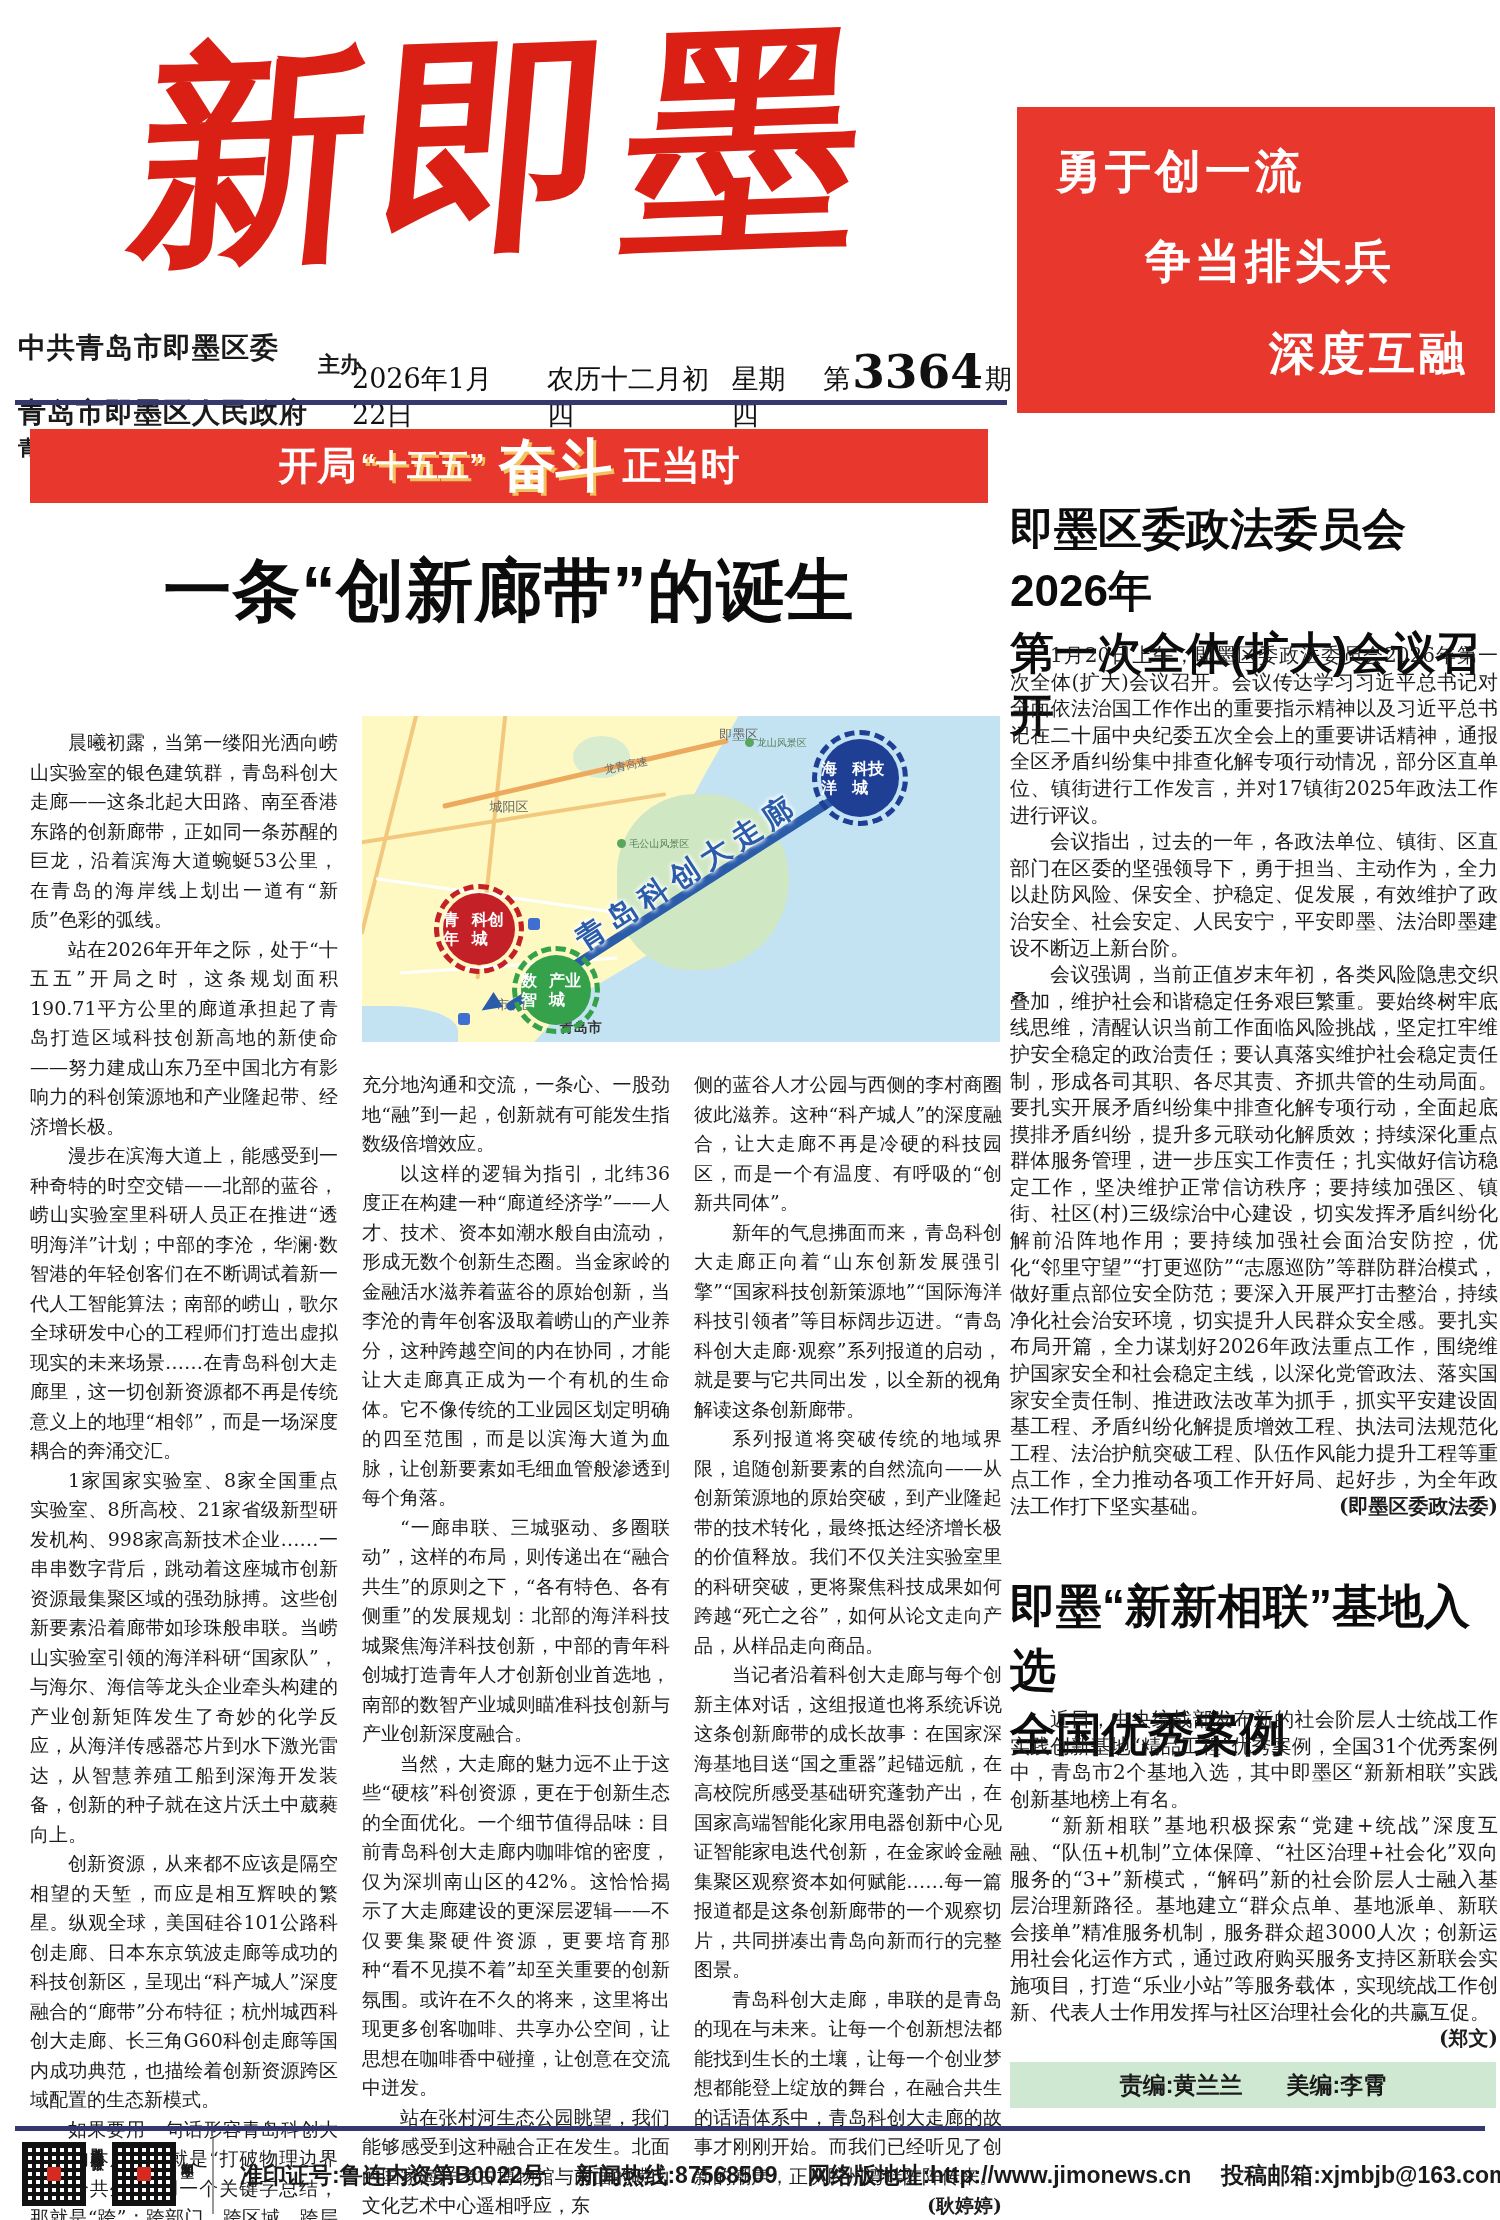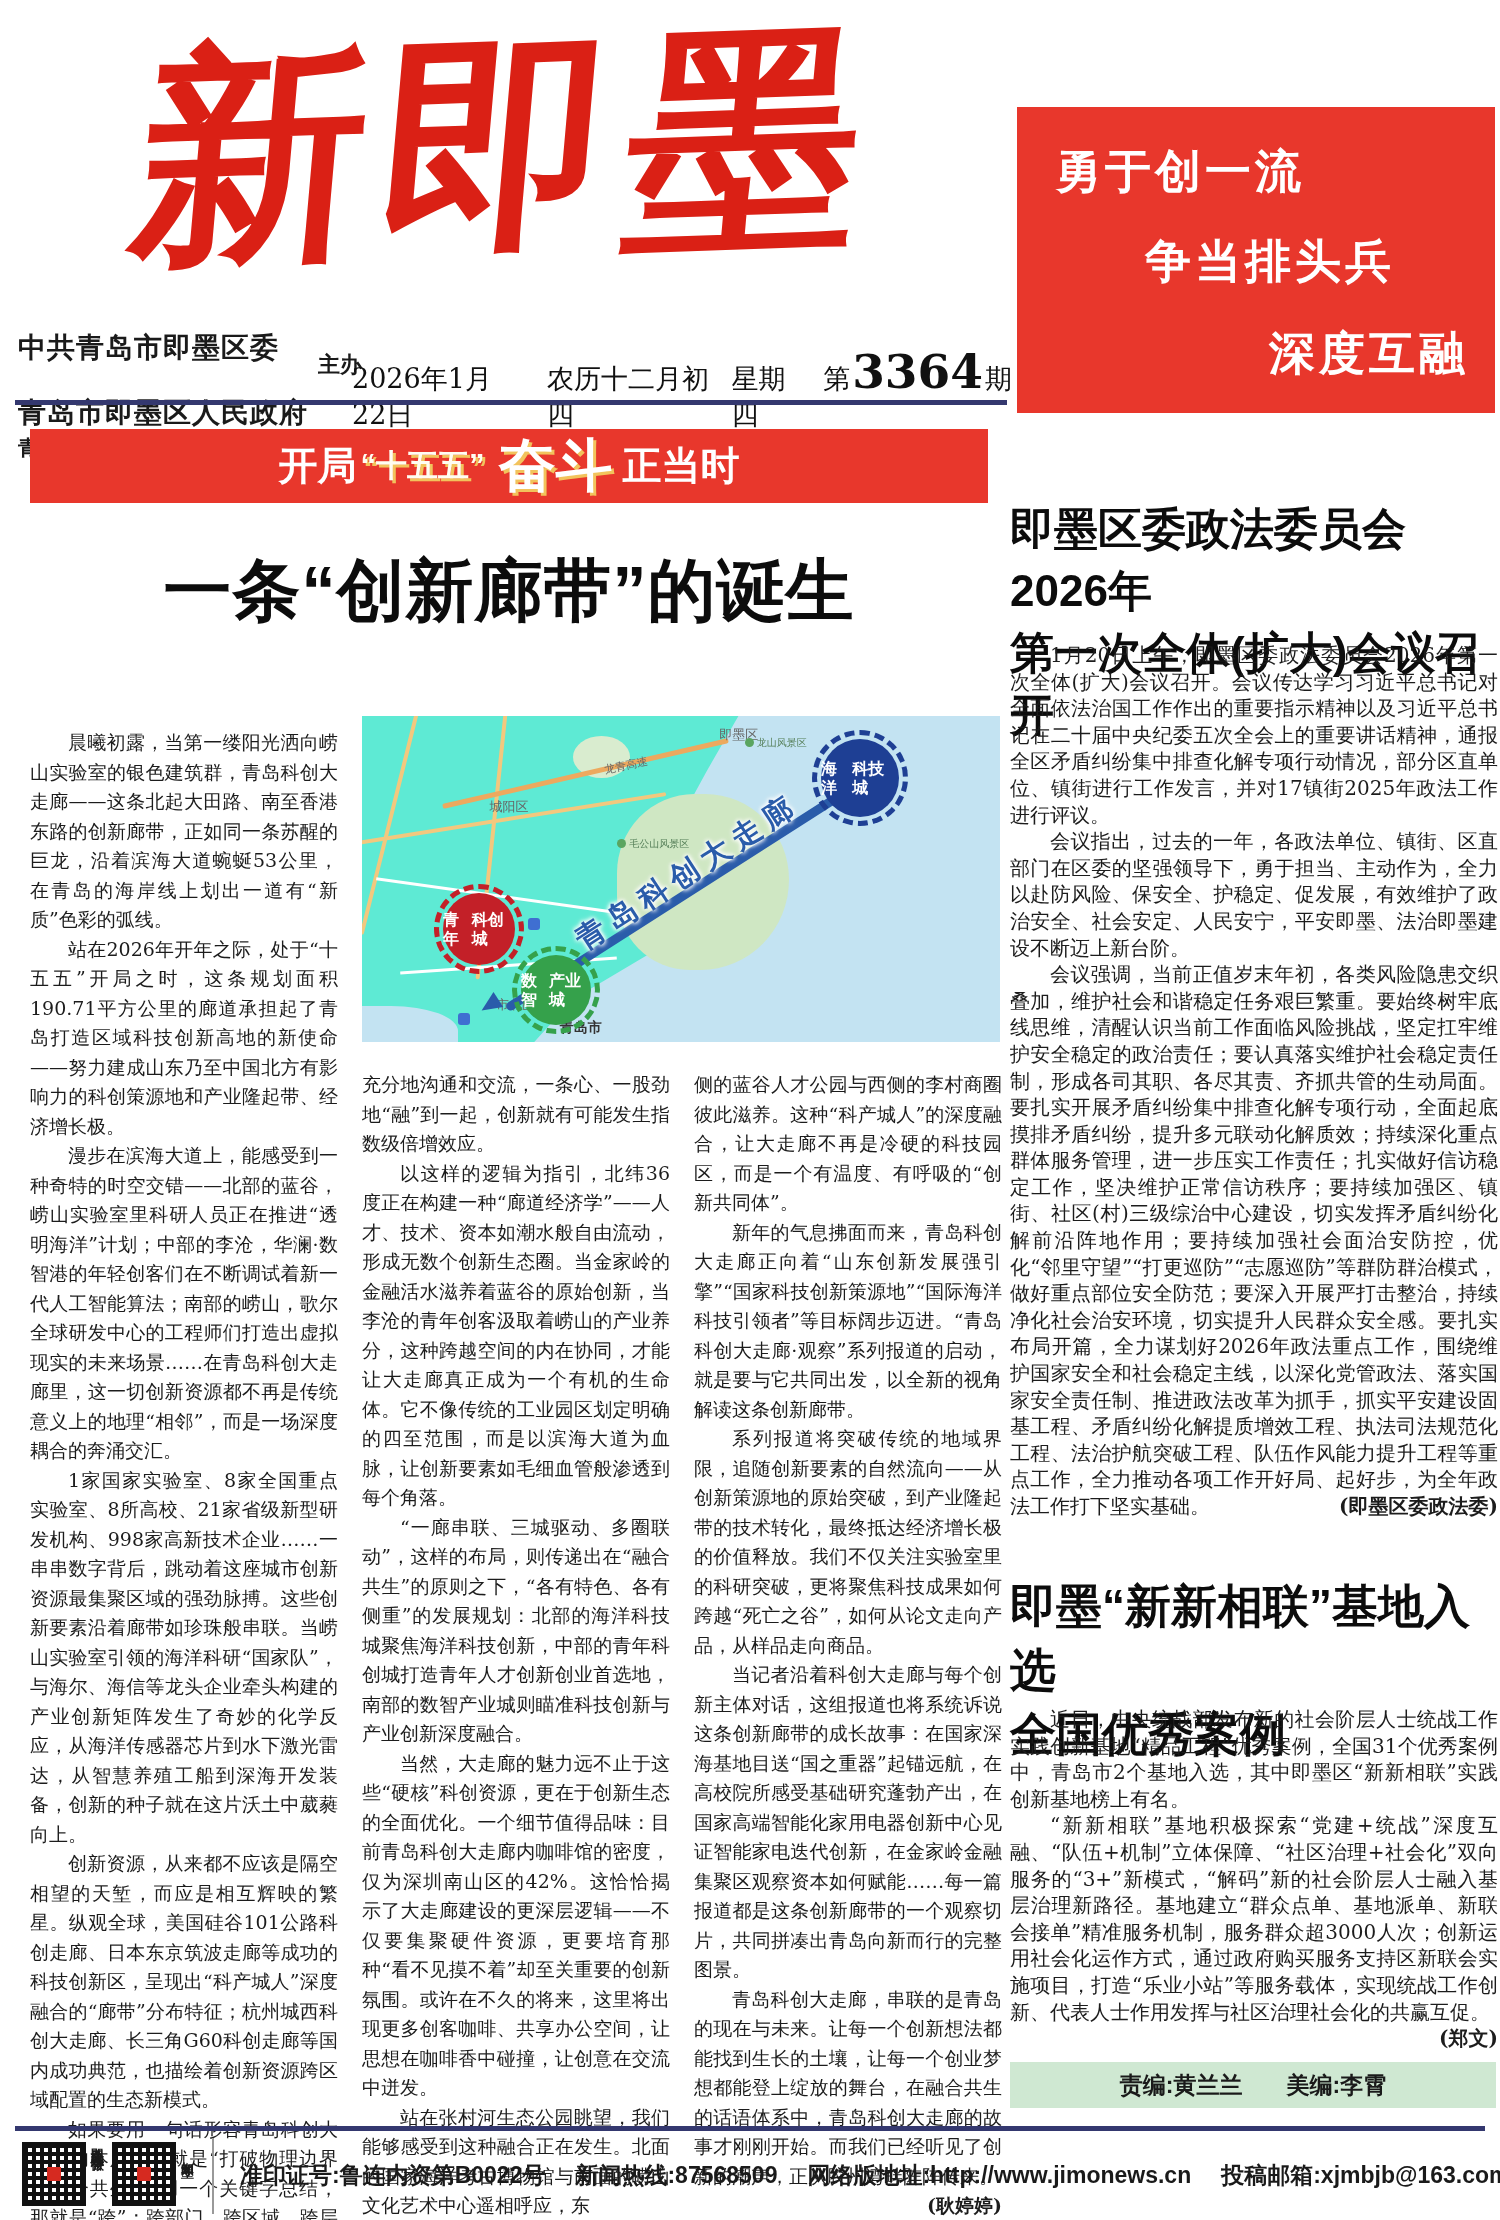--- a/index.html
+++ b/index.html
@@ -47,21 +47,21 @@
        font-size:19px;line-height:29.5px;color:#1c1c1c;
        font-family:"DejaVu Serif","Liberation Serif",serif;margin-top:12px;}
   #col1{left:30px;top:716px;height:1492px;}
   #col2{left:362px;top:1058px;height:1150px;}
   #col3{left:694px;top:1058px;height:1150px;}
   .col p{margin:0;}
   .col p.ind{text-indent:2em;}
   .byline{float:right;font-weight:bold;}
 
   
-  #map{left:362px;top:716px;width:638px;height:326px;background:#5eead4;overflow:hidden;}
+  #map{left:362px;top:716px;width:638px;height:326px;background:#fef9c3;overflow:hidden;}
   #map .sea{inset:0;background:#c3e3f2;
      clip-path:polygon(59% 0,100% 0,100% 100%,27% 100%,33% 87%,45% 73%,51% 56%,49% 35%,54% 17%);}
   #map .sea2{left:0;bottom:0;width:15%;height:11%;background:#c3e3f2;border-top-right-radius:70%;}
   #map .green1{left:40%;top:24%;width:27%;height:54%;background:#cfe7c3;border-radius:48% 52% 55% 45%;}
   #map .green2{left:33%;top:6%;width:9%;height:13%;background:#d9eccf;border-radius:50%;}
   #map .road{background:#f2c87e;height:4px;border-radius:2px;}
   #map .hwy{background:#eda95e;height:5px;border-radius:2px;}
   #map .wroad{background:#ffffff;height:3px;}
   #map .maplab{font-size:13px;color:#666;}
   #map .city{font-size:14px;color:#333;font-weight:bold;}

